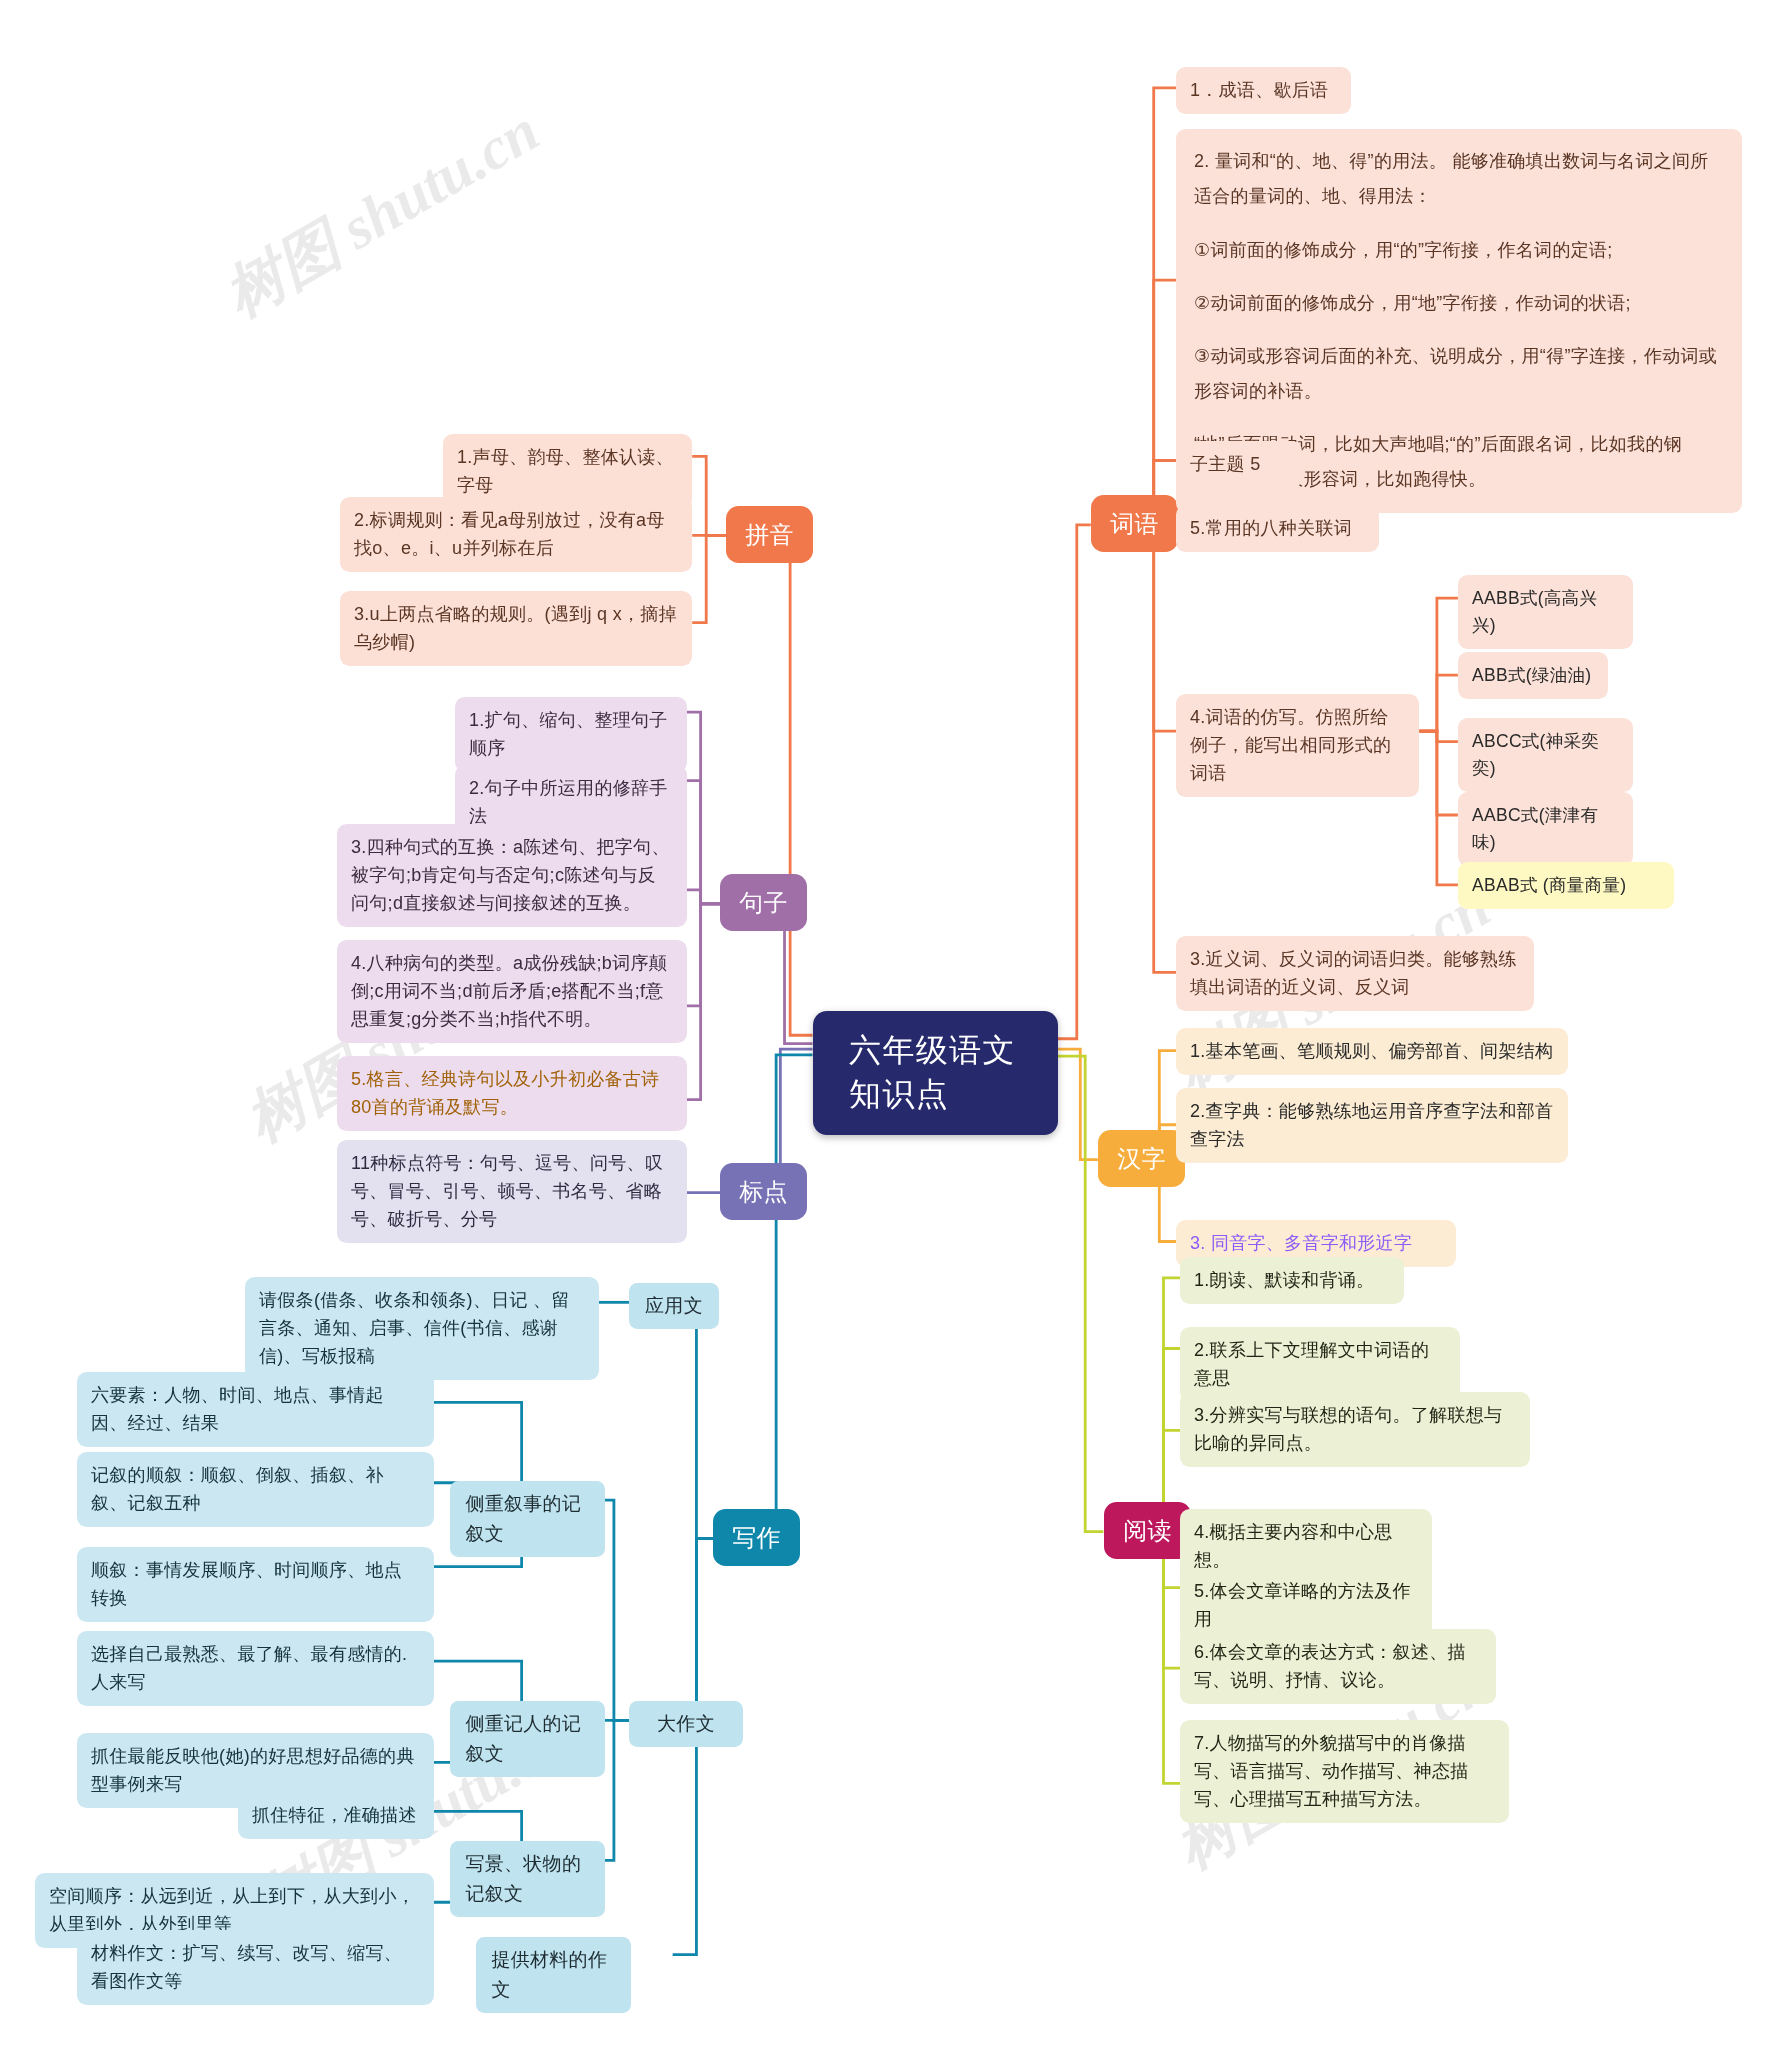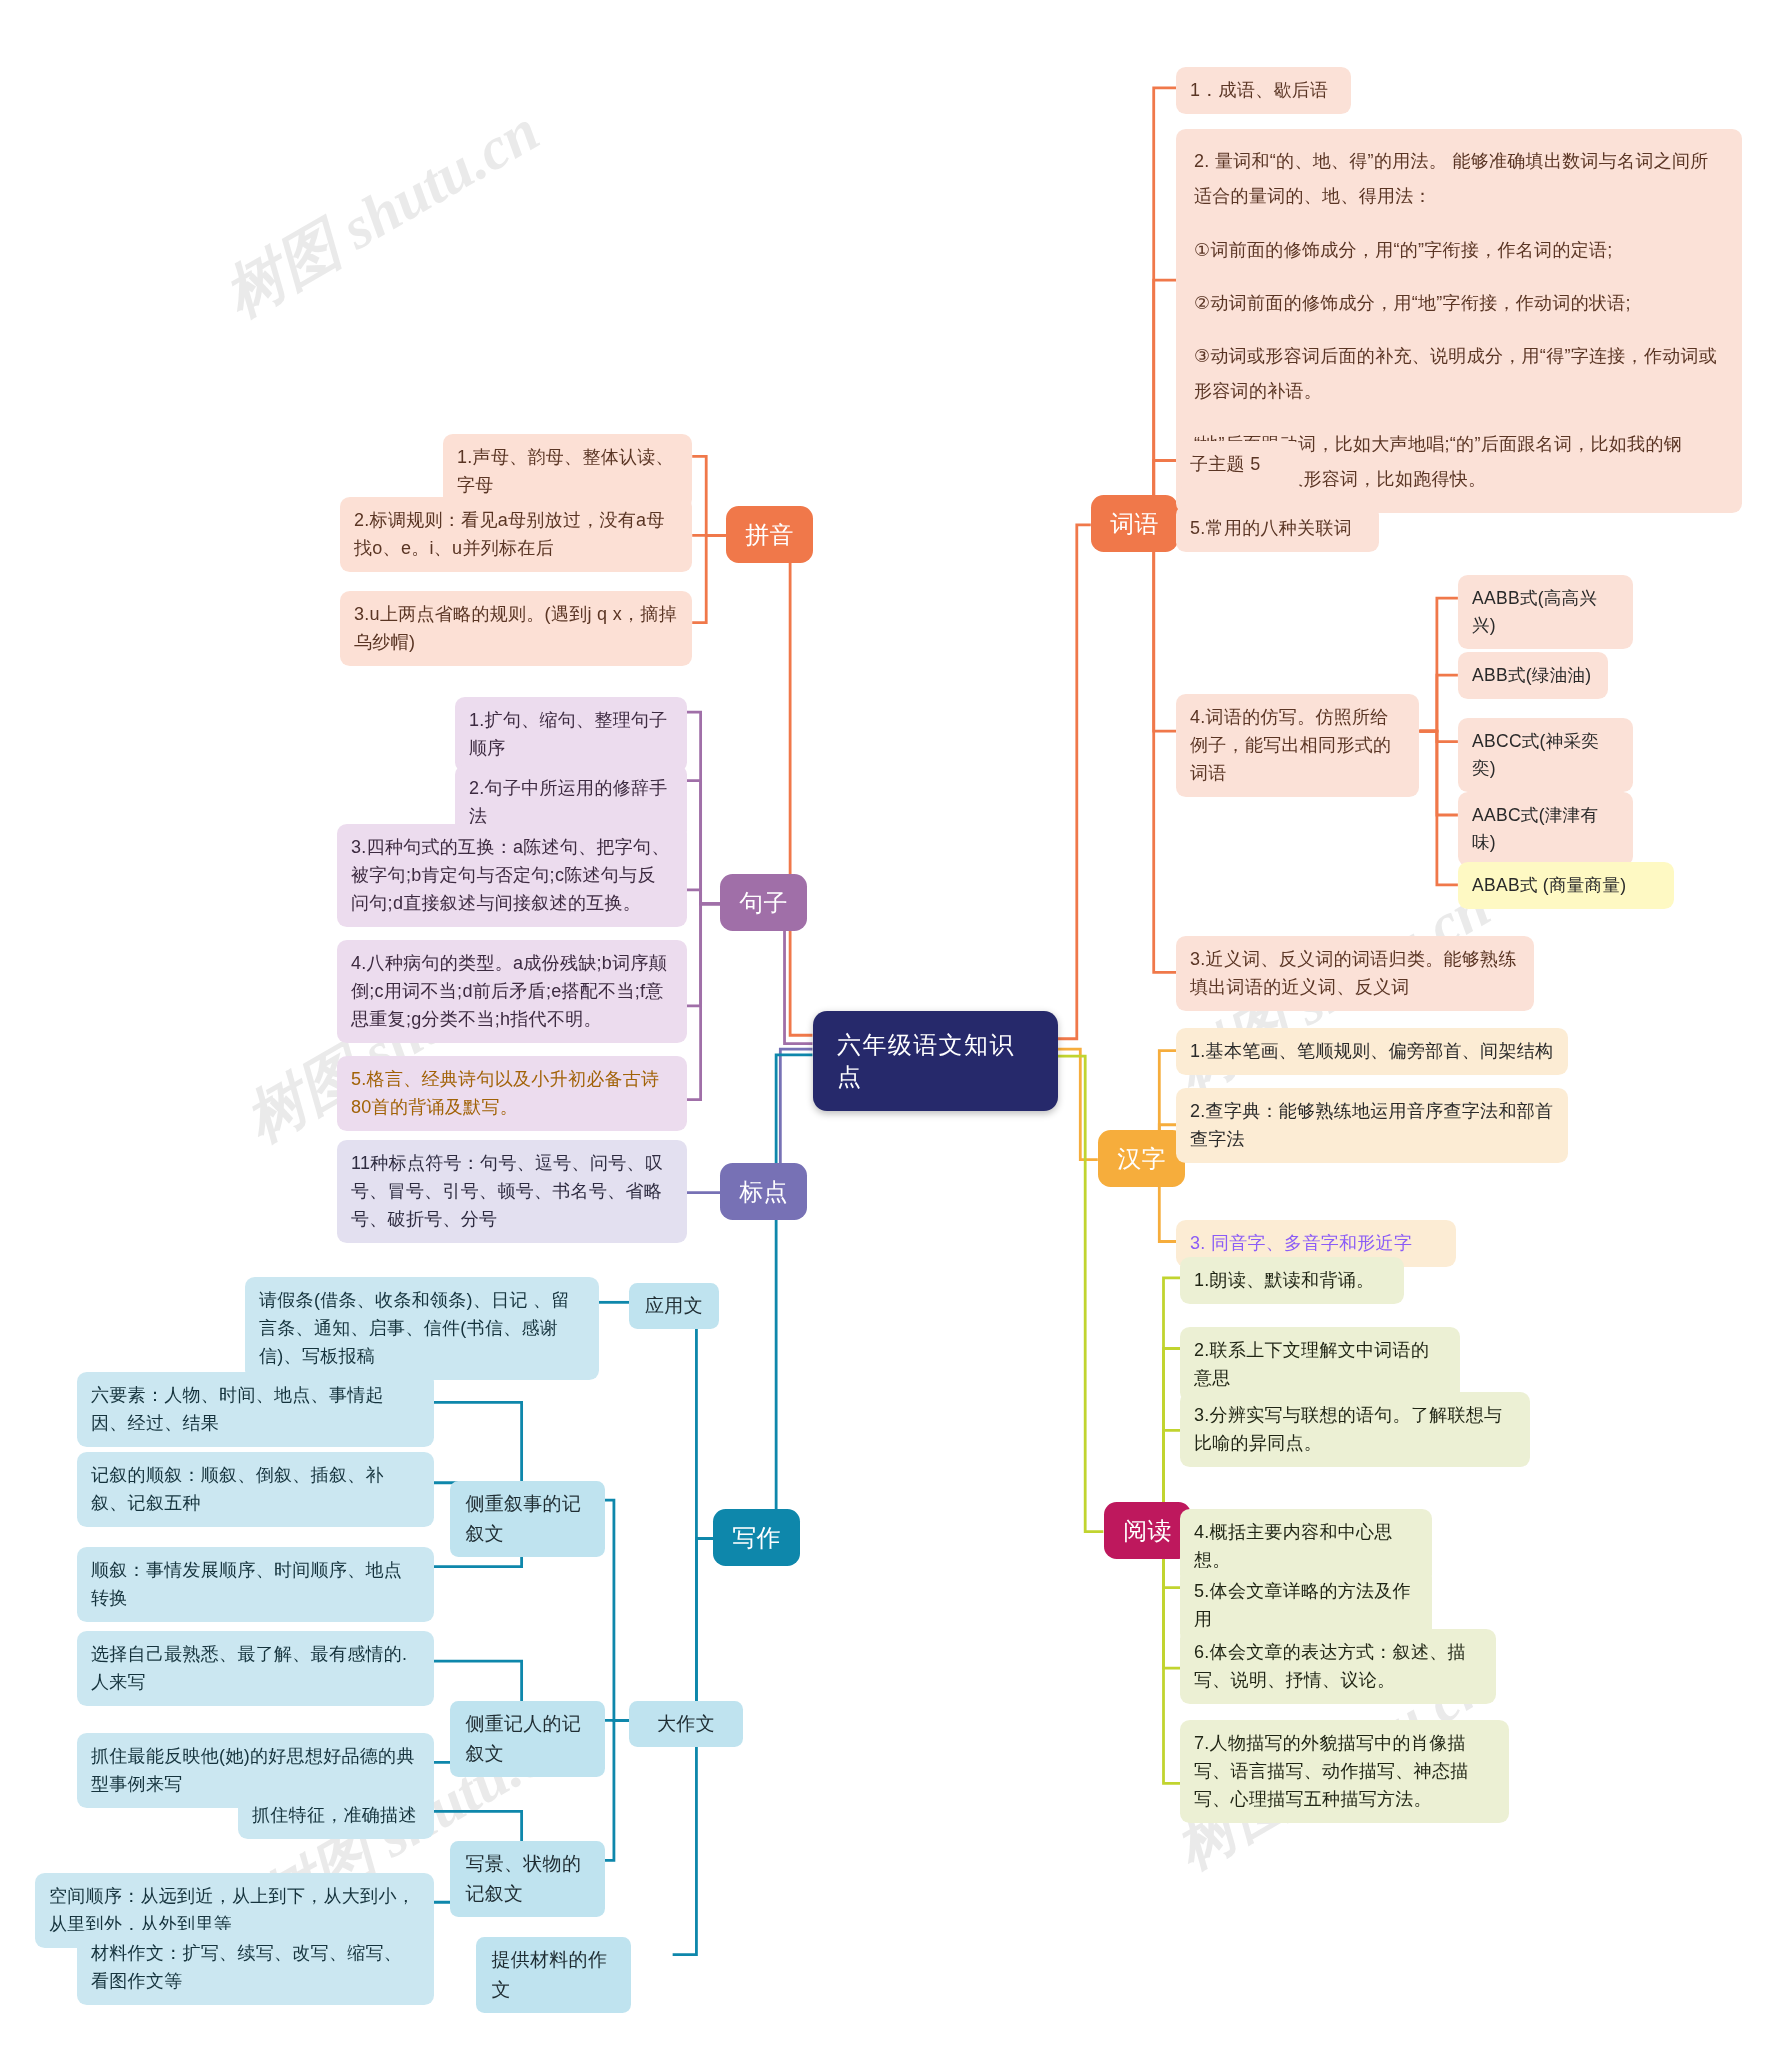--- a/index.html
+++ b/index.html
@@ -53,22 +53,22 @@
     padding:8.4px 15.4px;
     border-radius:8.4px;
     font-size:19px;
     justify-content:center;
     color:#1f2d33;
   }
   .root {
     position:absolute;
     background:#26296b;
     color:#fff;
-    font-size:24px;
-    padding:18px 24px;
+    font-size:32px;
+    padding:18px 36px;
     border-radius:14px;
     display:flex;
     align-items:center;
     justify-content:center;
     letter-spacing:1.4px;
     box-shadow:0 2.1px 7px rgba(0,0,0,0.25);
   }
   .bigbox { font-size:18px; line-height:1.95; display:block; padding:15.4px 18px; }
   .bigbox p { margin:0 0 18px 0; }
   .bigbox p:last-child { margin-bottom:0; }

